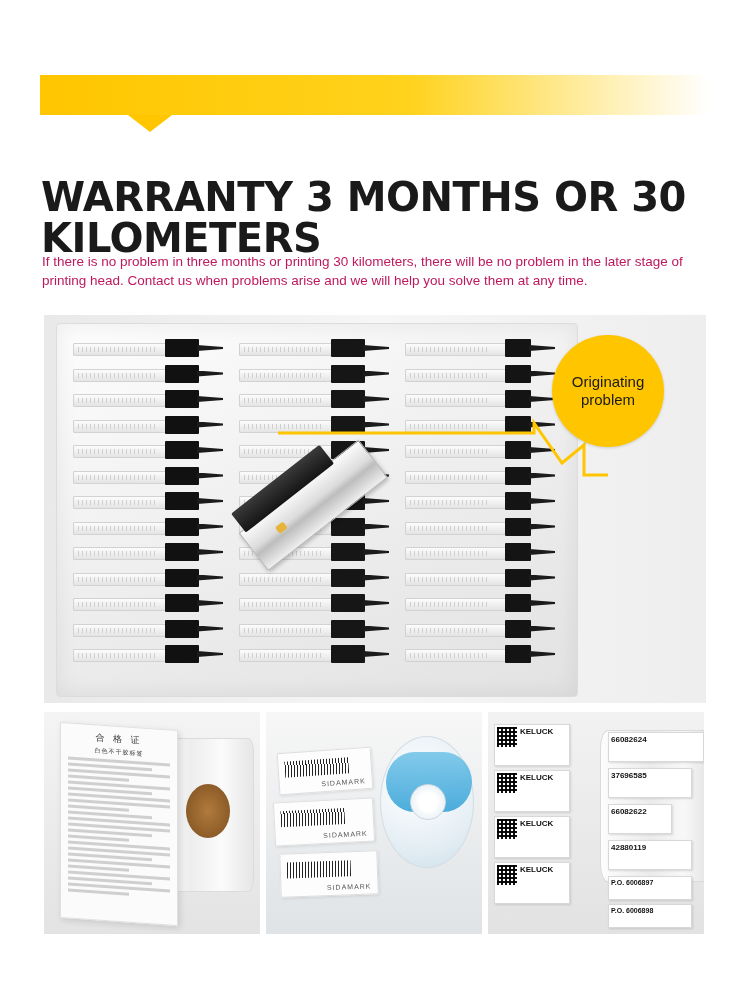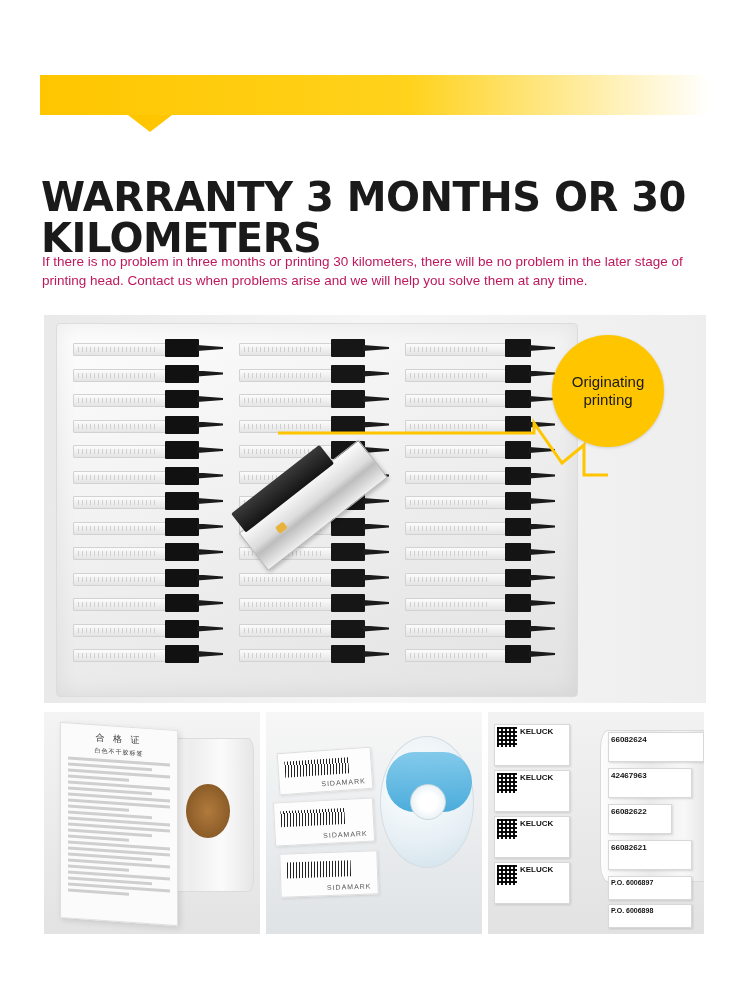--- a/index.html
+++ b/index.html
@@ -605,21 +605,21 @@
       <div class="gold"></div>
     </div>
 
     <svg class="leader" viewBox="0 0 334 96">
       <polyline points="2,18 258,18 258,8 286,48 308,30 308,60 332,60" fill="none" stroke="#ffc600" stroke-width="3"></polyline>
     </svg>
 
     <div class="callout">
       <span>
         <span>Originating</span><br>
-        <span>printing</span>
+        <span>problem</span>
       </span>
     </div>
   </div>
 
   <div class="gallery">
 
     <div class="shot s1">
       <div class="roll"></div>
       <div class="core"></div>
       <div class="sheet">
@@ -684,27 +684,27 @@
         <div class="code">KELUCK</div>
       </div>
       <div class="blbl" style="left:6px;top:150px;width:76px;height:42px;">
         <div class="qr"></div>
         <div class="code">KELUCK</div>
       </div>
       <div class="blbl" style="left:120px;top:20px;width:96px;height:30px;">
         <div class="code">66082624</div>
       </div>
       <div class="blbl" style="left:120px;top:56px;width:84px;height:30px;">
-        <div class="code">42467963</div>
+        <div class="code">37696585</div>
       </div>
       <div class="blbl" style="left:120px;top:92px;width:64px;height:30px;">
         <div class="code">66082622</div>
       </div>
       <div class="blbl" style="left:120px;top:128px;width:84px;height:30px;">
-        <div class="code">66082621</div>
+        <div class="code">42880119</div>
       </div>
       <div class="blbl" style="left:120px;top:164px;width:84px;height:24px;">
         <div class="code" style="font-size:7px;">P.O. 6006897</div>
       </div>
       <div class="blbl" style="left:120px;top:192px;width:84px;height:24px;">
         <div class="code" style="font-size:7px;">P.O. 6006898</div>
       </div>
     </div>
 
   </div>

